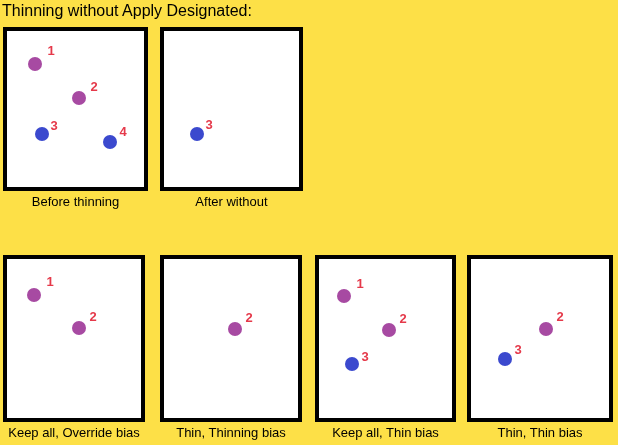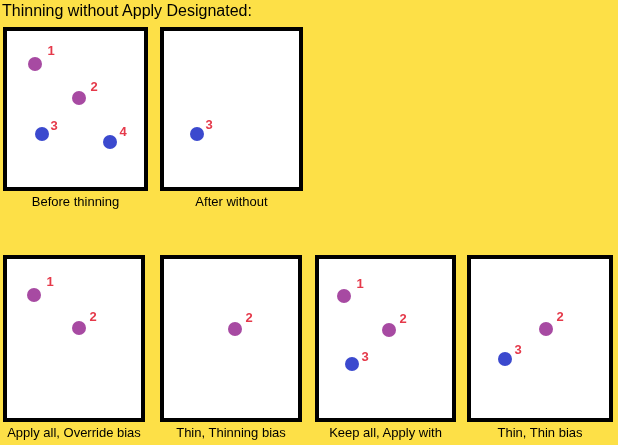--- a/index.html
+++ b/index.html
@@ -68,31 +68,31 @@
       <div class="dot-label" style="left: 94px; top: 86px; color: rgb(229, 57, 74);">2</div>
       <div class="dot" style="left: 35px; top: 127px; background: rgb(59, 73, 206);"></div>
       <div class="dot-label" style="left: 54px; top: 125px; color: rgb(229, 57, 74);">3</div>
       <div class="dot" style="left: 103px; top: 135px; background: rgb(59, 73, 206);"></div>
       <div class="dot-label" style="left: 123px; top: 131px; color: rgb(229, 57, 74);">4</div>
       <div class="panel-box" style="left: 160px; top: 27px; width: 143px; height: 164px; border-color: rgb(0, 0, 0);"></div>
       <div class="panel-caption" style="left: 160px; top: 194px; width: 143px; color: rgb(0, 0, 0);">After without</div>
       <div class="dot" style="left: 190px; top: 127px; background: rgb(59, 73, 206);"></div>
       <div class="dot-label" style="left: 209px; top: 124px; color: rgb(229, 57, 74);">3</div>
       <div class="panel-box" style="left: 3px; top: 255px; width: 142px; height: 167px; border-color: rgb(0, 0, 0);"></div>
-      <div class="panel-caption" style="left: 3px; top: 425px; width: 142px; color: rgb(0, 0, 0);">Apply all, Override bias</div>
+      <div class="panel-caption" style="left: 3px; top: 425px; width: 142px; color: rgb(0, 0, 0);">Keep all, Override bias</div>
       <div class="dot" style="left: 27px; top: 288px; background: rgb(167, 74, 162);"></div>
       <div class="dot-label" style="left: 50px; top: 281px; color: rgb(229, 57, 74);">1</div>
       <div class="dot" style="left: 72px; top: 321px; background: rgb(167, 74, 162);"></div>
       <div class="dot-label" style="left: 93px; top: 316px; color: rgb(229, 57, 74);">2</div>
       <div class="panel-box" style="left: 160px; top: 255px; width: 142px; height: 167px; border-color: rgb(0, 0, 0);"></div>
       <div class="panel-caption" style="left: 160px; top: 425px; width: 142px; color: rgb(0, 0, 0);">Thin, Thinning bias</div>
       <div class="dot" style="left: 228px; top: 322px; background: rgb(167, 74, 162);"></div>
       <div class="dot-label" style="left: 249px; top: 317px; color: rgb(229, 57, 74);">2</div>
       <div class="panel-box" style="left: 315px; top: 255px; width: 141px; height: 167px; border-color: rgb(0, 0, 0);"></div>
-      <div class="panel-caption" style="left: 315px; top: 425px; width: 141px; color: rgb(0, 0, 0);">Keep all, Apply with</div>
+      <div class="panel-caption" style="left: 315px; top: 425px; width: 141px; color: rgb(0, 0, 0);">Keep all, Thin bias</div>
       <div class="dot" style="left: 337px; top: 289px; background: rgb(167, 74, 162);"></div>
       <div class="dot-label" style="left: 360px; top: 283px; color: rgb(229, 57, 74);">1</div>
       <div class="dot" style="left: 382px; top: 323px; background: rgb(167, 74, 162);"></div>
       <div class="dot-label" style="left: 403px; top: 318px; color: rgb(229, 57, 74);">2</div>
       <div class="dot" style="left: 345px; top: 357px; background: rgb(59, 73, 206);"></div>
       <div class="dot-label" style="left: 365px; top: 356px; color: rgb(229, 57, 74);">3</div>
       <div class="panel-box" style="left: 467px; top: 255px; width: 146px; height: 167px; border-color: rgb(0, 0, 0);"></div>
       <div class="panel-caption" style="left: 467px; top: 425px; width: 146px; color: rgb(0, 0, 0);">Thin, Thin bias</div>
       <div class="dot" style="left: 539px; top: 322px; background: rgb(167, 74, 162);"></div>
       <div class="dot-label" style="left: 560px; top: 316px; color: rgb(229, 57, 74);">2</div>

